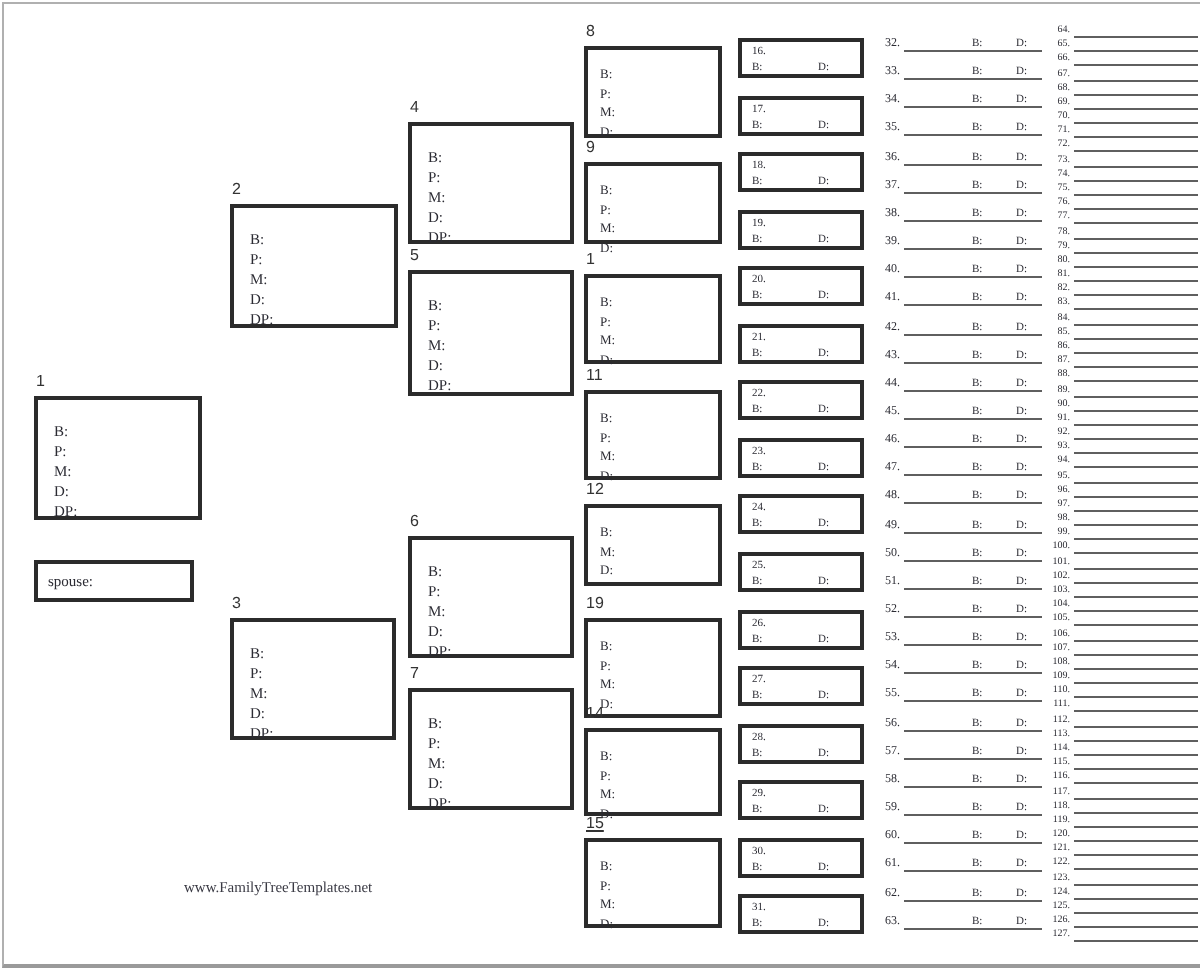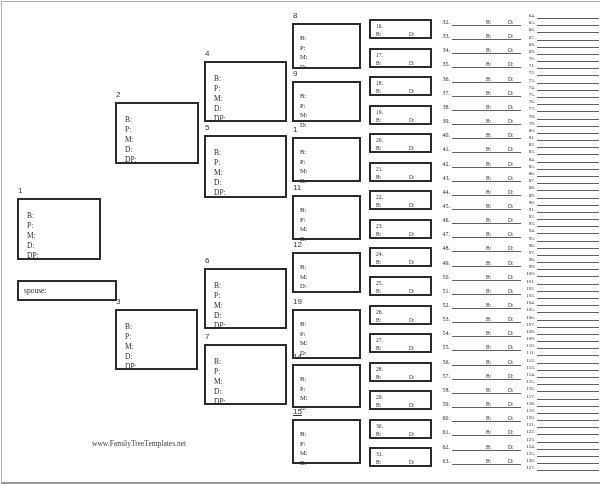--- a/index.html
+++ b/index.html
@@ -16,21 +16,21 @@
   .sm-b{position:absolute;left:5px;top:10px;font-size:5.5px;line-height:7px;}
   .sm-d{position:absolute;left:38px;top:10px;font-size:5.5px;line-height:7px;}
   .midrow{position:absolute;left:436px;width:100px;height:10px;}
   .midrow .num{position:absolute;left:0;top:1px;width:12px;text-align:right;font-size:6px;line-height:8px;}
   .midrow .ln{position:absolute;left:14px;top:8px;width:69px;height:1px;background:#5f5f5f;}
   .midrow .b{position:absolute;left:48px;top:2px;font-size:5.5px;line-height:7px;}
   .midrow .d{position:absolute;left:70px;top:2px;font-size:5.5px;line-height:7px;}
   .rrow{position:absolute;left:517px;width:81px;height:7px;}
   .rrow .num{position:absolute;left:0;top:0;width:16px;text-align:right;font-size:5px;line-height:6px;}
   .rrow .ln{position:absolute;left:18px;top:5px;width:62px;height:1px;background:#5f5f5f;}
-  .spouse-box{position:absolute;left:15px;top:278px;width:100px;height:21px;border:2px solid #2b2b2b;box-sizing:border-box;}
+  .spouse-box{position:absolute;left:15px;top:278px;width:80px;height:21px;border:2px solid #2b2b2b;box-sizing:border-box;}
   .spouse-box .sp{position:absolute;left:5px;top:4px;font-size:7.5px;}
   .key{position:absolute;left:37px;top:359px;font-size:8.5px;line-height:11px;}
   .website{position:absolute;left:90px;top:437px;font-size:7.5px;color:#3a3a44;}
 </style>
 </head>
 <body>
 
 <div class="page">
 
   <div id="gen-boxes">

